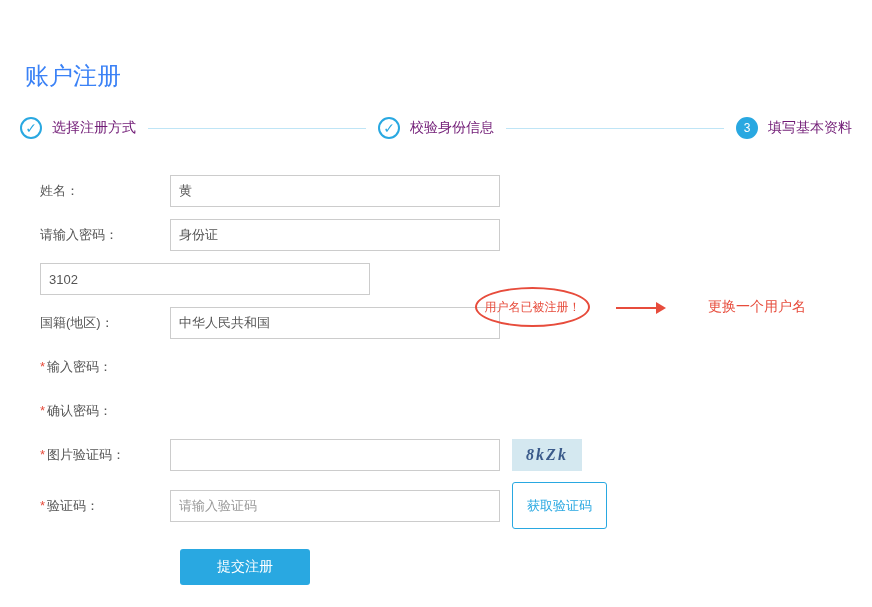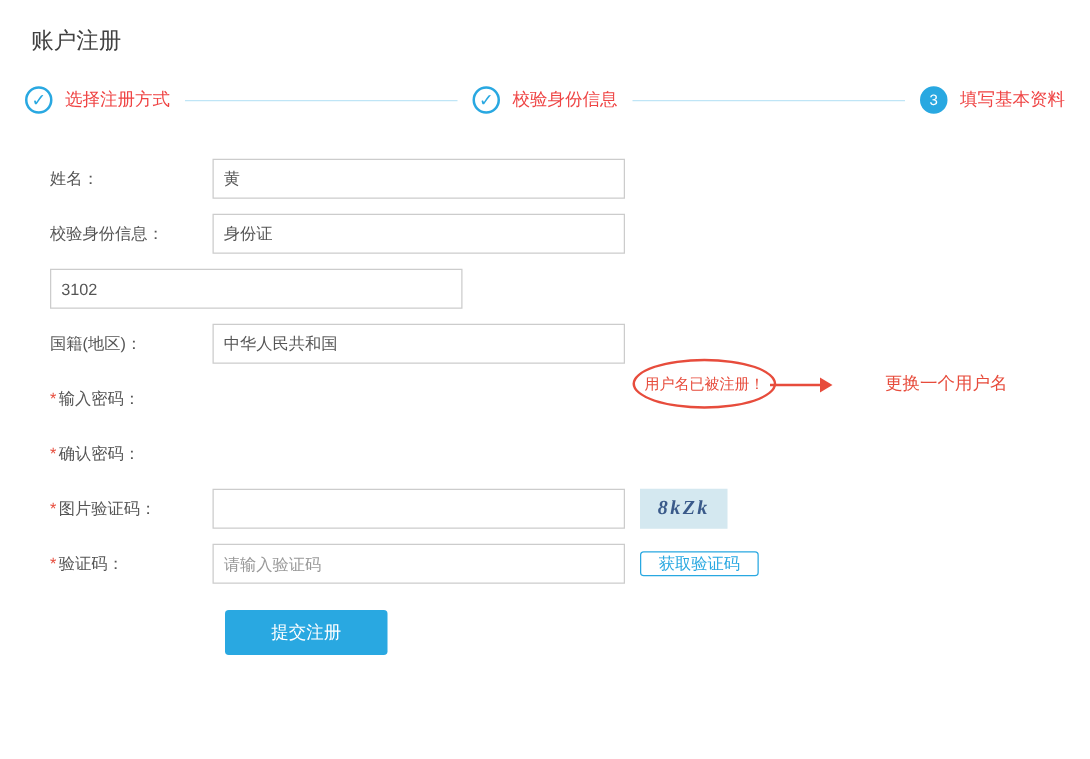--- a/index.html
+++ b/index.html
@@ -1,40 +1,40 @@
 <!DOCTYPE html>
 <html><head>
 <meta charset="utf-8">
 <style>
 * { box-sizing: border-box; margin: 0; padding: 0; }
 body { font-family: "Microsoft YaHei", Arial, sans-serif; font-size: 13px; color: #333; background: #fff; width: 872px; }
 .container { padding: 20px 20px 40px 20px; }
-.page-title { font-size: 18px; font-weight: normal; color: #404040; margin-bottom: 25px; padding-left: 5px; }
+.page-title { font-size: 24px; font-weight: normal; color: #3b82f6; margin-bottom: 25px; padding-left: 5px; margin-top: 40px; }
 
 .steps { display: flex; align-items: center; margin-bottom: 35px; }
 .step { display: flex; align-items: center; }
 .step-circle { width: 22px; height: 22px; border-radius: 50%; display: flex; align-items: center; justify-content: center; font-size: 12px; }
 .step-circle.done { border: 2px solid #29a8e1; color: #29a8e1; background: #fff; }
 .step-circle.current { background: #29a8e1; color: #fff; border: 2px solid #29a8e1; }
-.step-label { margin-left: 10px; font-size: 14px; color: #ef4444; }
+.step-label { margin-left: 10px; font-size: 14px; color: #701a75; }
 .step-line { flex: 1; height: 1px; background: #bfe5f6; margin: 0 12px; }
 .check { font-size: 14px; line-height: 1; }
 
 .form { padding-left: 20px; }
 .form-row { display: flex; align-items: center; margin-bottom: 10px; min-height: 34px; }
 .form-label { width: 130px; padding-right: 10px; font-size: 13px; color: #555; }
 .form-label .req { color: #e74c3c; margin-right: 2px; }
 .form-input { width: 330px; height: 32px; border: 1px solid #ccc; padding: 0 8px; font-size: 13px; color: #555; }
 .form-input::placeholder { color: #999; }
 
 .captcha-img { width: 70px; height: 32px; margin-left: 12px; background: #d4e8f0; display: flex; align-items: center; justify-content: center; font-family: cursive; font-size: 16px; color: #3a5a8a; font-style: italic; font-weight: bold; letter-spacing: 2px; }
-.get-code-btn { margin-left: 12px; height: 20px; padding: 0 14px; border: 1px solid #29a8e1; background: #fff; color: #29a8e1; font-size: 13px; cursor: pointer; border-radius: 3px; }
+.get-code-btn { margin-left: 12px; height: 47px; padding: 0 14px; border: 1px solid #29a8e1; background: #fff; color: #29a8e1; font-size: 13px; cursor: pointer; border-radius: 3px; }
 
 .submit-btn { width: 130px; height: 36px; background: #29a8e1; color: #fff; border: none; font-size: 14px; cursor: pointer; border-radius: 3px; margin-left: 140px; margin-top: 10px; }
-.callout-ellipse { position: absolute; left: 506px; top: 287px; width: 115px; height: 40px; border: 2px solid #e74c3c; border-radius: 50%; display: flex; align-items: center; justify-content: center; font-size: 12px; color: #e74c3c; }
+.callout-ellipse { position: absolute; left: 475px; top: 287px; width: 115px; height: 40px; border: 2px solid #e74c3c; border-radius: 50%; display: flex; align-items: center; justify-content: center; font-size: 12px; color: #e74c3c; }
 .arrow-wrap { position: absolute; left: 616px; top: 302px; display: flex; align-items: center; }
 .arrow-line { width: 40px; height: 2px; background: #e74c3c; }
 .arrow-head { width: 0; height: 0; border-left: 10px solid #e74c3c; border-top: 6px solid transparent; border-bottom: 6px solid transparent; }
 .arrow-text { position: absolute; left: 708px; top: 298px; color: #e74c3c; font-size: 14px; white-space: nowrap; }
 </style>
 </head>
 <body>
 
 <div class="container" style="position:relative;">
   <h2 class="page-title">账户注册</h2>
@@ -59,21 +59,21 @@
       <span class="step-label">填写基本资料</span>
     </div>
   </div>
 
   <div class="form">
     <div class="form-row">
       <div class="form-label">姓名：</div>
       <input class="form-input" value="黄" style="">
     </div>
     <div class="form-row">
-      <div class="form-label">校验身份信息：</div>
+      <div class="form-label">请输入密码：</div>
       <input class="form-input" value="身份证" style="">
     </div>
     <div class="form-row">
       <input class="form-input" value="3102" style="">
     </div>
     <div class="form-row">
       <div class="form-label">国籍(地区)：</div>
       <input class="form-input" value="中华人民共和国" style="">
     </div>
     <div class="form-row">

